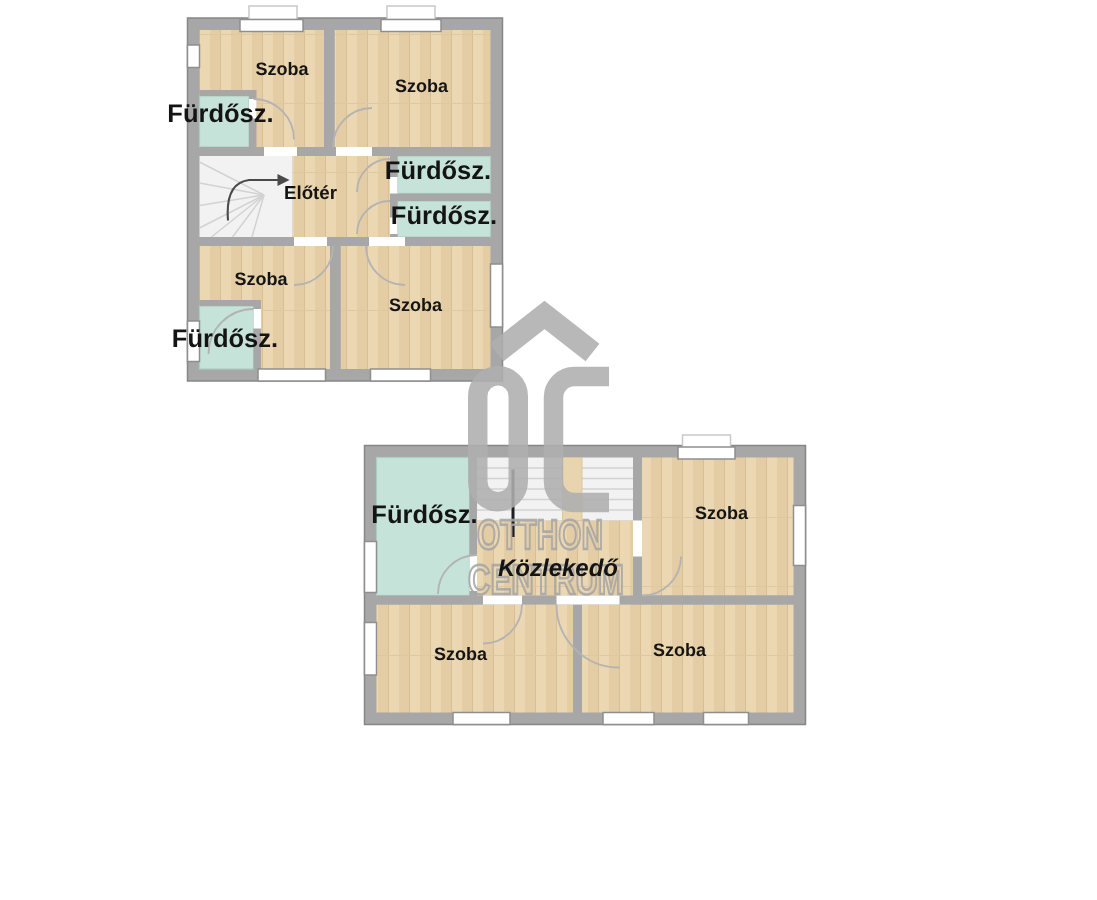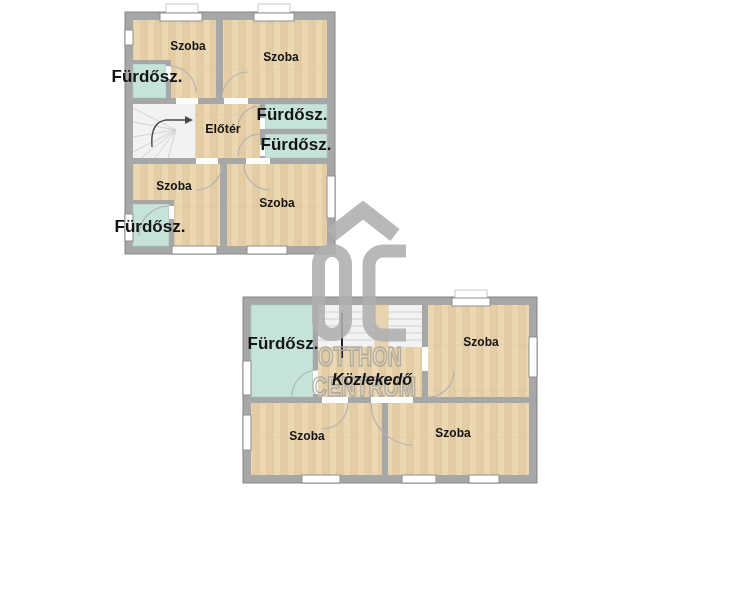--- a/index.html
+++ b/index.html
@@ -193,21 +193,21 @@
       <path class="wm-solid" d="M406,251 L383,251 A14,14 0 0 0 369,265 L369,321 A14,14 0 0 0 383,335 L406,335" stroke-width="13"></path>
     </g>
     <text class="wm-text" x="360" y="366" font-size="28" text-anchor="middle" textLength="84" lengthAdjust="spacingAndGlyphs">OTTHON</text>
     <text class="wm-text" x="364" y="396" font-size="28" text-anchor="middle" textLength="104" lengthAdjust="spacingAndGlyphs">CENTRUM</text>
   </g>
 </svg>
 
   <div class="label lbl-room" style="left:188px; top:46px;">Szoba</div>
   <div class="label lbl-room" style="left:281px; top:57px;">Szoba</div>
   <div class="label lbl-bath" style="left:147px; top:76px;">Fürdősz.</div>
-  <div class="label lbl-entry" style="left:223px; top:129px;">Előtér</div>
+  <div class="label lbl-entry" style="left:207px; top:129px;">Előtér</div>
   <div class="label lbl-bath" style="left:292px; top:114px;">Fürdősz.</div>
   <div class="label lbl-bath" style="left:296px; top:144px;">Fürdősz.</div>
   <div class="label lbl-room" style="left:174px; top:186px;">Szoba</div>
   <div class="label lbl-bath" style="left:150px; top:226px;">Fürdősz.</div>
   <div class="label lbl-room" style="left:277px; top:203px;">Szoba</div>
 
   <div class="label lbl-bath" style="left:283px; top:343px;">Fürdősz.</div>
   <div class="label lbl-hall" style="left:372px; top:380px;">Közlekedő</div>
   <div class="label lbl-room" style="left:481px; top:342px;">Szoba</div>
   <div class="label lbl-room" style="left:307px; top:436px;">Szoba</div>

